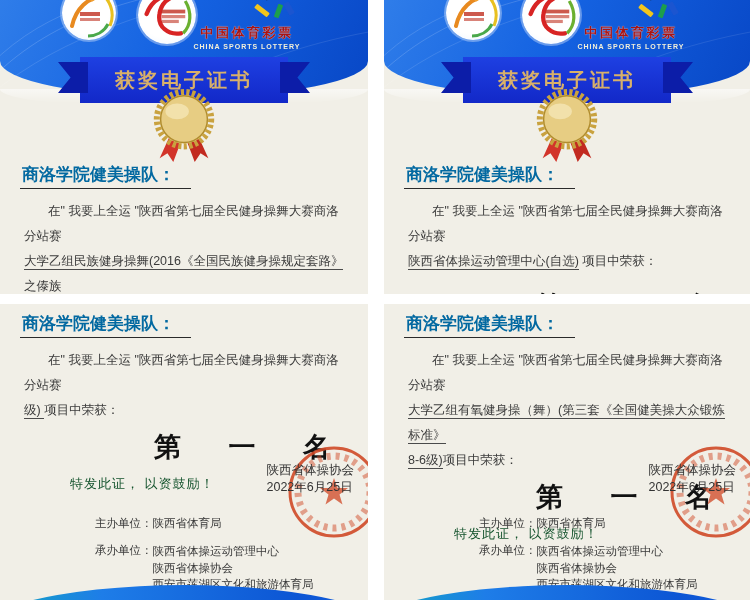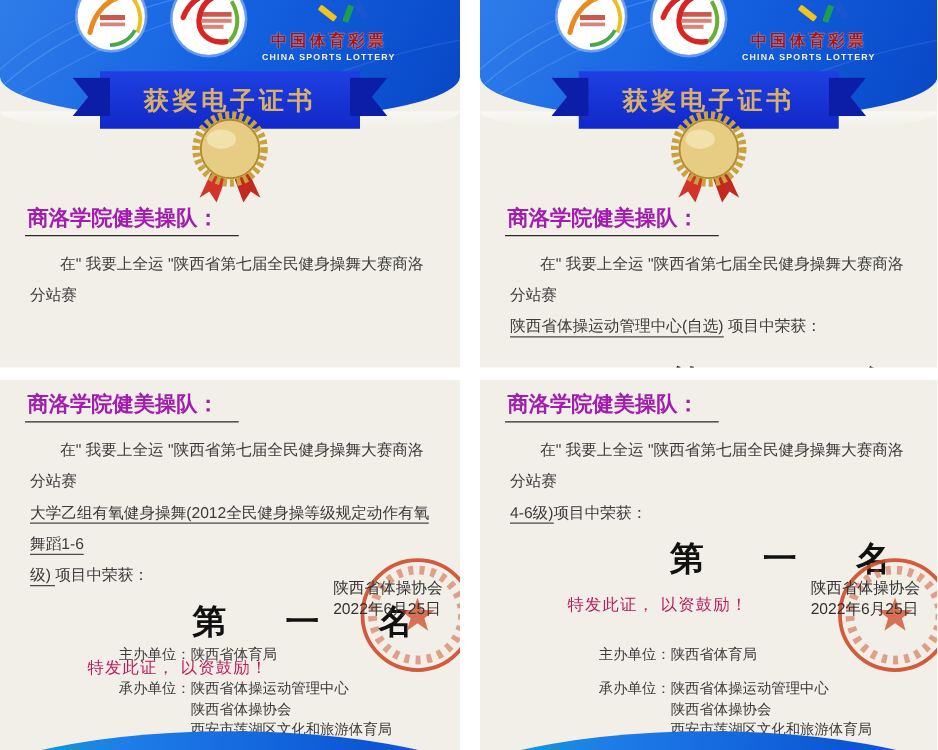--- a/index.html
+++ b/index.html
@@ -20,21 +20,21 @@
      border-radius:0 0 50% 50% / 0 0 30px 30px;pointer-events:none;}
   .waves{position:absolute;inset:0;width:100%;height:100%;}
 
   .circle-logo{position:absolute;width:54px;height:54px;border-radius:50%;
      background:radial-gradient(circle at 45% 45%,#ffffff 55%,#e8f2ff 100%);
      box-shadow:0 0 0 2px rgba(255,255,255,.35);}
   .logo-1{left:62px;top:-14px;}
   .logo-2{left:138px;top:-14px;width:58px;height:58px;}
   .circle-logo svg{width:100%;height:100%;}
 
-  .lottery{position:absolute;left:208px;top:24px;width:110px;text-align:center;}
+  .lottery{position:absolute;left:192px;top:24px;width:110px;text-align:center;}
   .lottery-cn{font-size:13px;font-weight:bold;color:#a81414;letter-spacing:2.5px;
      text-shadow:0 0 1px #fff;white-space:nowrap;}
   .lottery-en{font-size:7px;font-weight:bold;color:#f4f0d8;letter-spacing:1px;white-space:nowrap;margin-top:1px;}
   .sticks{position:absolute;left:246px;top:-8px;width:60px;height:30px;}
   .stick{position:absolute;border-radius:1px;}
   .stick.s-black{width:5px;height:12px;background:#222;left:18px;top:-4px;transform:rotate(14deg);}
   .stick.s-yellow{width:16px;height:5px;background:#f2c51c;left:8px;top:16px;transform:rotate(38deg);}
   .stick.s-green{width:5px;height:14px;background:#1d9e4c;left:30px;top:12px;transform:rotate(20deg);}
   .stick.s-blue{width:6px;height:13px;background:#1b55d0;left:40px;top:10px;transform:rotate(-30deg);}
 
@@ -44,28 +44,28 @@
   .ribbon:before{left:-22px;clip-path:polygon(0 0,100% 0,100% 100%,0 100%,42% 50%);}
   .ribbon:after{right:-22px;clip-path:polygon(0 0,100% 0,58% 50%,100% 100%,0 100%);}
   .ribbon-text{font-size:20px;font-weight:bold;color:#d8b06a;letter-spacing:3px;white-space:nowrap;}
 
   .medal{position:absolute;left:50%;transform:translateX(-50%);top:88px;z-index:3;}
 
   
   .cert-body{position:relative;padding:0 18px;}
   .top-body{padding-top:66px;}
   .bottom-body{padding-top:8px;}
-  .team{font-size:17px;font-weight:bold;color:#a21caf;display:inline-block;
+  .team{font-size:17px;font-weight:bold;color:#0369a1;display:inline-block;
      border-bottom:1.5px solid #2a2a2a;padding:0 16px 2px 2px;margin:0 0 10px 2px;}
   .para{font-size:12.5px;line-height:25px;color:#3b3b3b;margin:0 0 0 6px;}
   .para .indent{display:inline-block;width:24px;}
   .u{border-bottom:1px solid #4a4a4a;padding-bottom:1px;}
   .rank{font-size:27px;font-weight:bold;color:#111;text-align:right;letter-spacing:20px;
      margin:6px 0 0 20px;}
-  .motto{font-size:13px;color:#be185d;margin:10px 0 0 52px;letter-spacing:1px;}
+  .motto{font-size:13px;color:#14532d;margin:10px 0 0 52px;letter-spacing:1px;}
 
   .sign-block{position:absolute;right:14px;top:158px;z-index:2;text-align:left;}
   .sign-line{font-size:12.5px;line-height:17px;color:#333;white-space:nowrap;}
   .seal{position:absolute;right:-14px;top:140px;z-index:1;opacity:.9;}
 
   .org-block{position:absolute;left:95px;top:212px;font-size:11.5px;color:#3a3a3a;}
   .org-host{margin-bottom:12px;white-space:nowrap;}
   .org-row{display:flex;white-space:nowrap;}
   .org-label{flex:none;}
   .org-list div{line-height:16.5px;font-family:Liberation Serif, serif;}
@@ -139,20 +139,21 @@
       <circle cx="40" cy="32" r="25" fill="#e7cd83"></circle>
       <circle cx="40" cy="32" r="24" fill="none" stroke="#b08c2e" stroke-width="1.5"></circle>
       <ellipse cx="33" cy="24" rx="12" ry="8" fill="#f6e9bc" opacity=".7"></ellipse>
     </svg>
     <div class="cert-body top-body">
       <div>
         <span class="team">商洛学院健美操队：</span>
       </div>
       <div class="para">
         <div><span class="indent"></span><span>在" 我要上全运 "陕西省第七届全民健身操舞大赛商洛分站赛</span></div>
+        <div><span class="u">大学乙组民族健身操舞(2016《全国民族健身操规定套路》之傣族</span><span></span></div>
 
       </div>
 
     </div>
   </div>
 
   <div class="quad q-tr">
     <div class="cert-header">
       <svg class="waves" viewBox="0 0 368 97" preserveAspectRatio="none">
         <path d="M-10,80 C60,10 140,0 220,-20" stroke="rgba(255,255,255,0.16)" fill="none" stroke-width="1"></path>
@@ -215,21 +216,20 @@
     </div>
   </div>
 
   <div class="quad q-bl">
     <div class="cert-body bottom-body">
       <div>
         <span class="team">商洛学院健美操队：</span>
       </div>
       <div class="para">
         <div><span class="indent"></span><span>在" 我要上全运 "陕西省第七届全民健身操舞大赛商洛分站赛</span></div>
-        <div><span class="u">大学乙组有氧健身操舞(2012全民健身操等级规定动作有氧舞蹈1-6</span><span></span></div>
         <div><span class="u">级) </span><span>项目中荣获：</span></div>
       </div>
       <div class="rank">第 一 名</div>
       <div class="motto">特发此证， 以资鼓励！</div>
     </div>
     <svg class="seal" width="96" height="96" viewBox="0 0 96 96">
       <circle cx="48" cy="48" r="44" fill="none" stroke="#d04a28" stroke-width="3"></circle>
       <circle cx="48" cy="48" r="36" fill="none" stroke="#d04a28" stroke-width="7" stroke-dasharray="4 5" opacity=".55"></circle>
       <polygon points="48,34 51.5,44 62,44 53.5,50.5 56.5,60.5 48,54.5 39.5,60.5 42.5,50.5 34,44 44.5,44" fill="#d04a28" opacity=".85"></polygon>
     </svg>
@@ -251,21 +251,22 @@
     <div class="footer-arc"></div>
   </div>
 
   <div class="quad q-br">
     <div class="cert-body bottom-body">
       <div>
         <span class="team">商洛学院健美操队：</span>
       </div>
       <div class="para">
         <div><span class="indent"></span><span>在" 我要上全运 "陕西省第七届全民健身操舞大赛商洛分站赛</span></div>
-        <div><span class="u">4-6级)</span><span>项目中荣获：</span></div>
+        <div><span class="u">大学乙组有氧健身操（舞）(第三套《全国健美操大众锻炼标准》</span><span></span></div>
+        <div><span class="u">8-6级)</span><span>项目中荣获：</span></div>
       </div>
       <div class="rank">第 一 名</div>
       <div class="motto">特发此证， 以资鼓励！</div>
     </div>
     <svg class="seal" width="96" height="96" viewBox="0 0 96 96">
       <circle cx="48" cy="48" r="44" fill="none" stroke="#d04a28" stroke-width="3"></circle>
       <circle cx="48" cy="48" r="36" fill="none" stroke="#d04a28" stroke-width="7" stroke-dasharray="4 5" opacity=".55"></circle>
       <polygon points="48,34 51.5,44 62,44 53.5,50.5 56.5,60.5 48,54.5 39.5,60.5 42.5,50.5 34,44 44.5,44" fill="#d04a28" opacity=".85"></polygon>
     </svg>
     <div class="sign-block">

